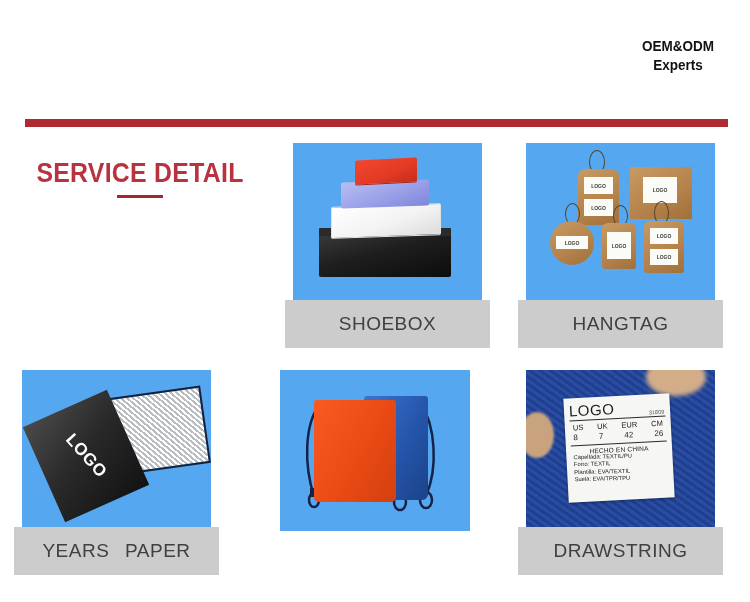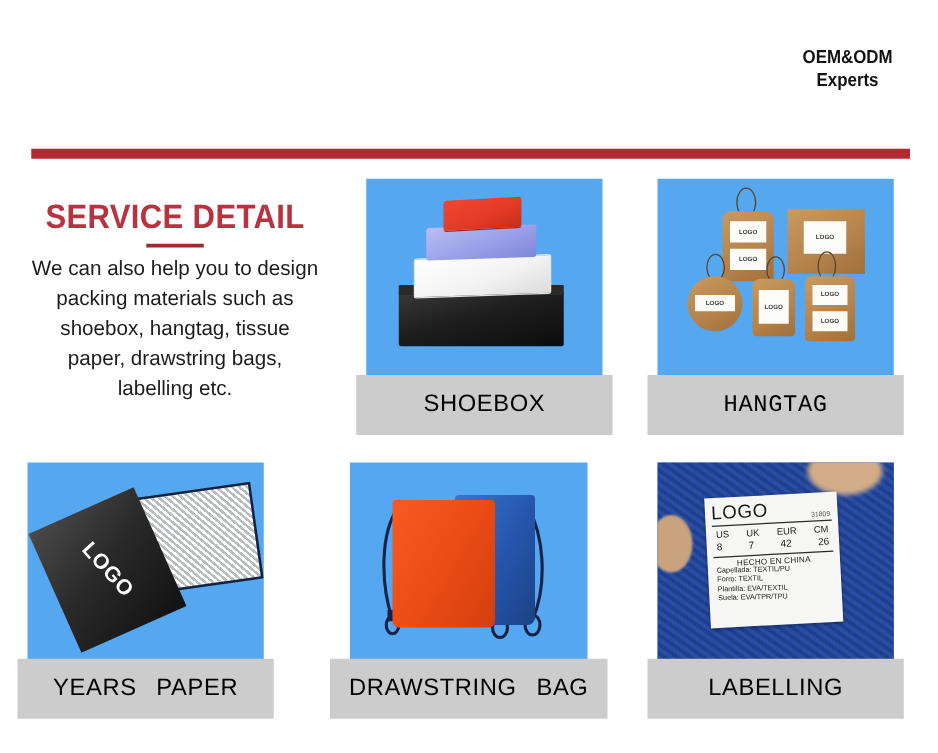--- a/index.html
+++ b/index.html
@@ -79,35 +79,35 @@
   .card{position:absolute;}
   .card .photo{
     position:absolute;left:8px;top:0;
     background:#55a8ef;
     overflow:hidden;
   }
   .card .caption{
     position:absolute;left:0;bottom:0;width:100%;
     background:#cccccc;
     text-align:center;
-    color:#000000;
+    color:#404040;
     font-size:19px;
     display:flex;align-items:center;justify-content:center;
   }
   .cap-wide{letter-spacing:0.5px;}
   .cap-spaced{letter-spacing:0.5px;word-spacing:10px;}
 
   
   #card-shoebox   {left:285px;top:143px;width:205px;height:205px;}
   #card-shoebox .photo{width:189px;height:161px;}
   #card-shoebox .caption{height:48px;}
 
   #card-hangtag   {left:518px;top:143px;width:205px;height:205px;}
   #card-hangtag .photo{width:189px;height:161px;}
-  #card-hangtag .caption{height:48px;font-family:Liberation Mono, monospace;}
+  #card-hangtag .caption{height:48px;}
 
   #card-tissue    {left:14px;top:370px;width:205px;height:205px;}
   #card-tissue .photo{width:189px;height:161px;}
   #card-tissue .caption{height:48px;}
 
   #card-drawstring{left:264px;top:370px;width:222px;height:205px;}
   #card-drawstring .photo{left:16px;width:190px;height:161px;}
   #card-drawstring .caption{height:48px;}
 
   #card-labelling {left:518px;top:370px;width:205px;height:205px;}
@@ -226,21 +226,20 @@
   <div class="oem">
     <div>OEM&amp;ODM</div>
     <div>Experts</div>
   </div>
 </div>
 <div class="divider"></div>
 
 <div class="detail">
   <h2 class="detail-title">SERVICE DETAIL</h2>
   <div class="detail-rule"></div>
-  <p class="detail-body">We can also help you to design packing materials such as shoebox, hangtag, tissue paper, drawstring bags, labelling etc.</p>
 </div>
 
 <div class="card" id="card-shoebox">
   <div class="photo">
     <div class="box box-black"></div>
     <div class="box box-white"></div>
     <div class="box box-blue"></div>
     <div class="box box-red"></div>
   </div>
   <div class="caption cap-wide">SHOEBOX</div>
@@ -310,21 +309,20 @@
       <path d="M112 30 C128 52 130 96 120 128" stroke="#16224a" stroke-width="2.5" fill="none"></path>
       <path d="M140 32 C156 56 158 98 146 126" stroke="#16224a" stroke-width="2.5" fill="none"></path>
       <ellipse cx="34" cy="130" rx="5" ry="7" stroke="#16224a" stroke-width="2.5" fill="none"></ellipse>
       <ellipse cx="120" cy="132" rx="6" ry="8" stroke="#16224a" stroke-width="2.5" fill="none"></ellipse>
       <ellipse cx="146" cy="130" rx="6" ry="8" stroke="#16224a" stroke-width="2.5" fill="none"></ellipse>
       <rect x="30" y="118" width="9" height="9" fill="#16224a"></rect>
     </svg>
     <div class="bag-blue"></div>
     <div class="bag-orange"></div>
   </div>
-  <div class="caption cap-spaced">DRAWSTRING  BAG</div>
 </div>
 
 <div class="card" id="card-labelling">
   <div class="photo">
     <div class="fabric"></div>
     <div class="label">
       <div class="lg">LOGO</div>
       <div class="code">31809</div>
       <div class="hr"></div>
       <div class="szrow">
@@ -340,14 +338,14 @@
         <span>26</span>
       </div>
       <div class="hr2"></div>
       <div class="made">HECHO EN CHINA</div>
       <div class="mat">Capellada: TEXTIL/PU</div>
       <div class="mat">Forro: TEXTIL</div>
       <div class="mat">Plantilla: EVA/TEXTIL</div>
       <div class="mat">Suela: EVA/TPR/TPU</div>
     </div>
   </div>
-  <div class="caption cap-wide">LABELLING</div>
+  <div class="caption cap-wide">DRAWSTRING</div>
 </div>
 
 </body></html>

